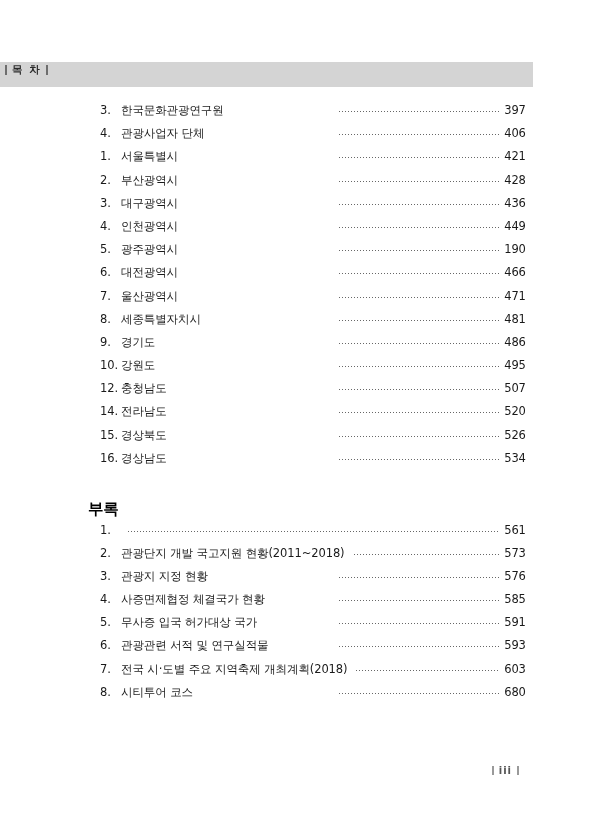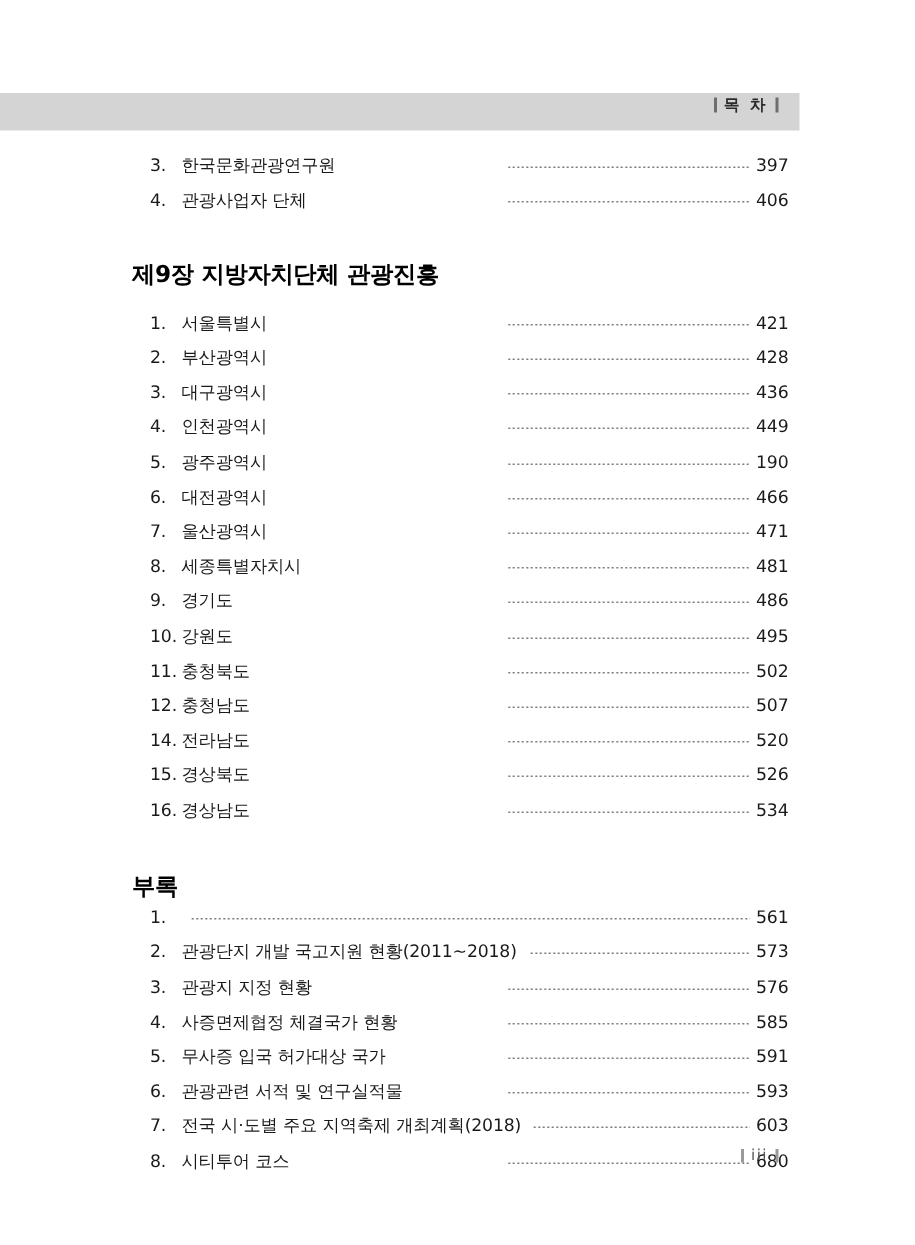--- a/index.html
+++ b/index.html
@@ -35,21 +35,20 @@
     background: #d4d4d4;
   }
   .header-label {
     position: absolute;
     top: 62px;
     left: 0;
     width: 533px;
     height: 16px;
     display: flex;
     align-items: center;
-    justify-content: flex-end;
     padding-right: 9px;
     box-sizing: border-box;
     font-size: 10.5px;
     font-weight: 700;
     letter-spacing: 1.6px;
     color: #2b2b2b;
   }
   .bar-mark {
     display: inline-block;
     width: 2px;
@@ -124,38 +123,38 @@
     height: 1px;
     background-image: radial-gradient(circle, #676767 0.6px, rgba(0,0,0,0) 0.7px);
     background-size: 3px 1px;
     background-repeat: repeat-x;
   }
   .spacer-to-col {
     flex: 0 0 auto;
   }
   .entry-page {
     flex: 0 0 auto;
-    text-align: left;
+    text-align: center;
     min-width: 22px;
     white-space: nowrap;
   }
 
   
   .footer {
     position: absolute;
     left: 0;
     top: 765px;
     width: 533px;
     display: flex;
     align-items: center;
     justify-content: flex-end;
     padding-right: 9px;
     box-sizing: border-box;
     font-size: 10px;
-    font-weight: 400;
+    font-weight: 700;
     color: #555555;
     letter-spacing: 1px;
   }
   .footer .bar-mark {
     background: #9a9a9a;
     height: 9px;
   }
 </style>
 </head>
 <body>
@@ -181,21 +180,20 @@
         </li>
         <li class="toc-entry">
           <span class="entry-num">4.</span>
           <span class="entry-title">관광사업자 단체</span>
           <span class="spacer-to-col" style="width: 126px;"></span>
           <span class="leader"></span>
           <span class="entry-page">406</span>
         </li>
       </ul>
 
-    <h2 class="section-title chapter">제9장 지방자치단체 관광진흥</h2>
     <ul class="toc-list" id="list-chapter">
         <li class="toc-entry">
           <span class="entry-num">1.</span>
           <span class="entry-title">서울특별시</span>
           <span class="spacer-to-col" style="width: 152px;"></span>
           <span class="leader"></span>
           <span class="entry-page">421</span>
         </li>
         <li class="toc-entry">
           <span class="entry-num">2.</span>
@@ -252,27 +250,20 @@
           <span class="spacer-to-col" style="width: 175px;"></span>
           <span class="leader"></span>
           <span class="entry-page">486</span>
         </li>
         <li class="toc-entry">
           <span class="entry-num">10.</span>
           <span class="entry-title">강원도</span>
           <span class="spacer-to-col" style="width: 175px;"></span>
           <span class="leader"></span>
           <span class="entry-page">495</span>
-        </li>
-        <li class="toc-entry">
-          <span class="entry-num">11.</span>
-          <span class="entry-title">충청북도</span>
-          <span class="spacer-to-col" style="width: 163px;"></span>
-          <span class="leader"></span>
-          <span class="entry-page">502</span>
         </li>
         <li class="toc-entry">
           <span class="entry-num">12.</span>
           <span class="entry-title">충청남도</span>
           <span class="spacer-to-col" style="width: 163px;"></span>
           <span class="leader"></span>
           <span class="entry-page">507</span>
         </li>
         <li class="toc-entry">
           <span class="entry-num">14.</span>

